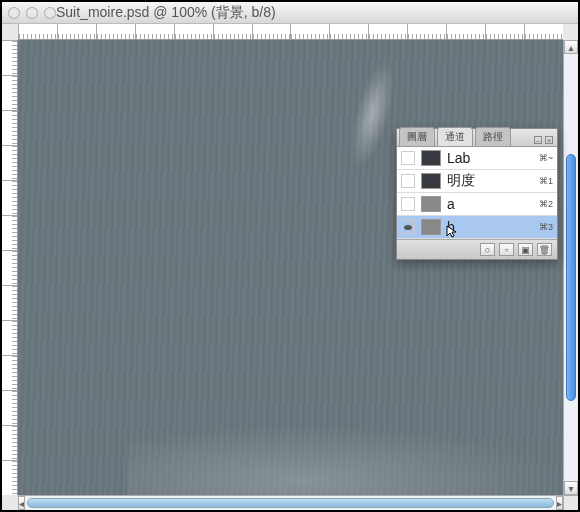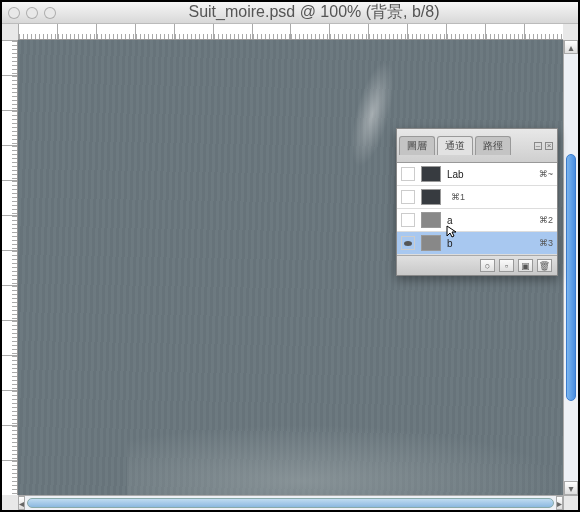--- a/index.html
+++ b/index.html
@@ -1,54 +1,54 @@
 <!DOCTYPE html>
 <html><head>
 <meta charset="utf-8">
 <style>
 *{margin:0;padding:0;box-sizing:border-box;font-family:"Lucida Grande",sans-serif;font-size:10px}
 body{background:#fff;width:580px;height:512px;overflow:hidden;position:relative;border:2px solid #000}
 .window{position:relative;width:100%;height:100%;background:#e8e8e8}
 .titlebar{height:22px;background:linear-gradient(#f6f6f6,#d8d8d8);display:flex;align-items:center;padding:0 6px;border-bottom:1px solid #bbb}
 .traffic{display:flex;gap:6px}
 .traffic span{width:12px;height:12px;border-radius:50%;border:1px solid rgba(0,0,0,.25);background:#e8e8e8}
-.title{flex:1;text-align:center;color:#555;font-size:16px}
+.title{flex:1;color:#555;font-size:14px}
 .ruler-h{height:16px;background:#fff;border-bottom:1px solid #999;margin-left:16px;margin-right:15px;position:relative;display:flex}
 .ruler-h div{flex:1;border-left:1px solid #aaa;position:relative}
 .ruler-h div::before{content:"";position:absolute;bottom:0;left:0;right:0;height:5px;background:repeating-linear-gradient(90deg,#aaa 0,#aaa 1px,transparent 1px,transparent 4px)}
 .work{position:absolute;top:38px;left:0;right:0;bottom:0}
 .ruler-v{position:absolute;left:0;top:0;width:16px;bottom:15px;background:#fff;border-right:1px solid #999}
 .ruler-v div{height:35px;border-top:1px solid #aaa;position:relative}
 .ruler-v div::before{content:"";position:absolute;top:0;bottom:0;right:0;width:5px;background:repeating-linear-gradient(#aaa 0,#aaa 1px,transparent 1px,transparent 4px)}
 .canvas{position:absolute;left:16px;right:15px;top:0;bottom:15px;background:#6a777e;overflow:hidden}
 .canvas::before{content:"";position:absolute;inset:0;background:repeating-linear-gradient(92deg,rgba(255,255,255,.03) 0px,rgba(255,255,255,.03) 3px,rgba(0,0,0,.05) 3px,rgba(0,0,0,.05) 6px);opacity:.6}
 .canvas::after{content:"";position:absolute;right:30%;top:3%;width:55px;height:120px;background:radial-gradient(ellipse 40% 60%,rgba(255,255,255,.5),rgba(255,255,255,.15) 50%,transparent 75%);transform:rotate(15deg);opacity:.8;border-radius:50%}
 .blob{position:absolute;bottom:0;left:20%;right:0;height:70px;background:radial-gradient(ellipse at 40% 80%,rgba(155,165,168,.6),transparent 70%)}
 .scroll-v{position:absolute;right:0;top:0;width:15px;bottom:15px;background:#eef1f6;border-left:1px solid #aaa;display:flex;flex-direction:column}
 .sbtn{height:14px;background:linear-gradient(#fff,#ddd);border:1px solid #aaa;display:flex;align-items:center;justify-content:center;color:#666}
 .strack{flex:1;position:relative}
 .thumb-v{position:absolute;top:100px;bottom:80px;left:2px;right:2px;background:linear-gradient(90deg,#7bb6f0,#4a8de0);border-radius:6px;border:1px solid #3b7cce}
 .scroll-h{position:absolute;left:16px;right:15px;bottom:0;height:15px;background:#eef1f6;border-top:1px solid #aaa;display:flex}
 .thumb-h{position:absolute;left:2px;right:2px;top:2px;bottom:2px;background:linear-gradient(#bfdcf2,#8cb9e0);border-radius:6px;border:1px solid #8aa}
 .corner{position:absolute;right:0;bottom:0;width:15px;height:15px;background:#e8e8e8;border-left:1px solid #aaa;border-top:1px solid #aaa}
 .panel{position:absolute;right:20px;top:88px;width:162px;background:#e2e2e2;border:1px solid #888;box-shadow:0 4px 10px rgba(0,0,0,.35)}
-.panel-tabs{height:34px;background:linear-gradient(#e8e8e8,#cfcfcf);display:flex;align-items:center;border-bottom:1px solid #999}
+.panel-tabs{height:18px;background:linear-gradient(#e8e8e8,#cfcfcf);display:flex;align-items:flex-end;border-bottom:1px solid #999}
 .tab{padding:2px 7px;font-size:10px;color:#444;background:#c4c4c4;border:1px solid #999;border-bottom:none;border-radius:3px 3px 0 0;margin-left:2px}
 .tab.active{background:#e2e2e2}
 .panel-close{margin-left:auto;display:flex;gap:3px;padding:2px 4px}
 .pc{width:8px;height:8px;border:1px solid #888;display:flex;align-items:center;justify-content:center;font-size:8px;color:#666}
 .ch-list{background:#fff;max-height:160px;overflow:hidden}
 .ch{display:flex;align-items:center;height:23px;border-bottom:1px solid #ddd;padding:0 4px}
 .ch.sel{background:#a8c8f0}
 .eye{width:14px;height:14px;border:1px solid #ccc;margin-right:6px;display:flex;align-items:center;justify-content:center}
 .eye.on::after{content:"";width:8px;height:5px;background:#555;border-radius:50%}
 .thumb{width:20px;height:16px;background:#373b40;border:1px solid #999;margin-right:6px}
 .thumb.g{background:#888}
 .thumb.w{background:#ddd}
-.chname{flex:1;color:#222;font-size:10px;overflow:hidden;text-overflow:ellipsis;white-space:nowrap}
+.chname{flex:1;color:#222;font-size:14px;overflow:hidden;text-overflow:ellipsis;white-space:nowrap}
 .chcmd{color:#555;font-size:9px;margin-left:4px}
 .panel-foot{height:20px;background:linear-gradient(#e0e0e0,#c8c8c8);border-top:1px solid #aaa;display:flex;align-items:center;justify-content:flex-end;gap:4px;padding:0 5px}
 .fbtn{width:15px;height:13px;border:1px solid #999;background:linear-gradient(#fafafa,#e0e0e0);display:flex;align-items:center;justify-content:center;font-size:9px;color:#555}
 .cursor{position:absolute;top:95px;left:48px;width:10px;height:10px;pointer-events:none}
 .cursor svg{width:14px;height:14px}
 </style>
 </head>
 <body>
 
 <div class="window">
@@ -129,20 +129,21 @@
         </div>
       <div class="ch">
             <div class="eye"></div>
             <div class="thumb "></div>
             <div class="chname">Lab</div>
             <div class="chcmd">⌘~</div>
           </div>
           <div class="ch">
             <div class="eye"></div>
             <div class="thumb "></div>
+            <div class="chname">明度</div>
             <div class="chcmd">⌘1</div>
           </div>
           <div class="ch">
             <div class="eye"></div>
             <div class="thumb g"></div>
             <div class="chname">a</div>
             <div class="chcmd">⌘2</div>
           </div>
           <div class="ch sel">
             <div class="eye on"></div>

